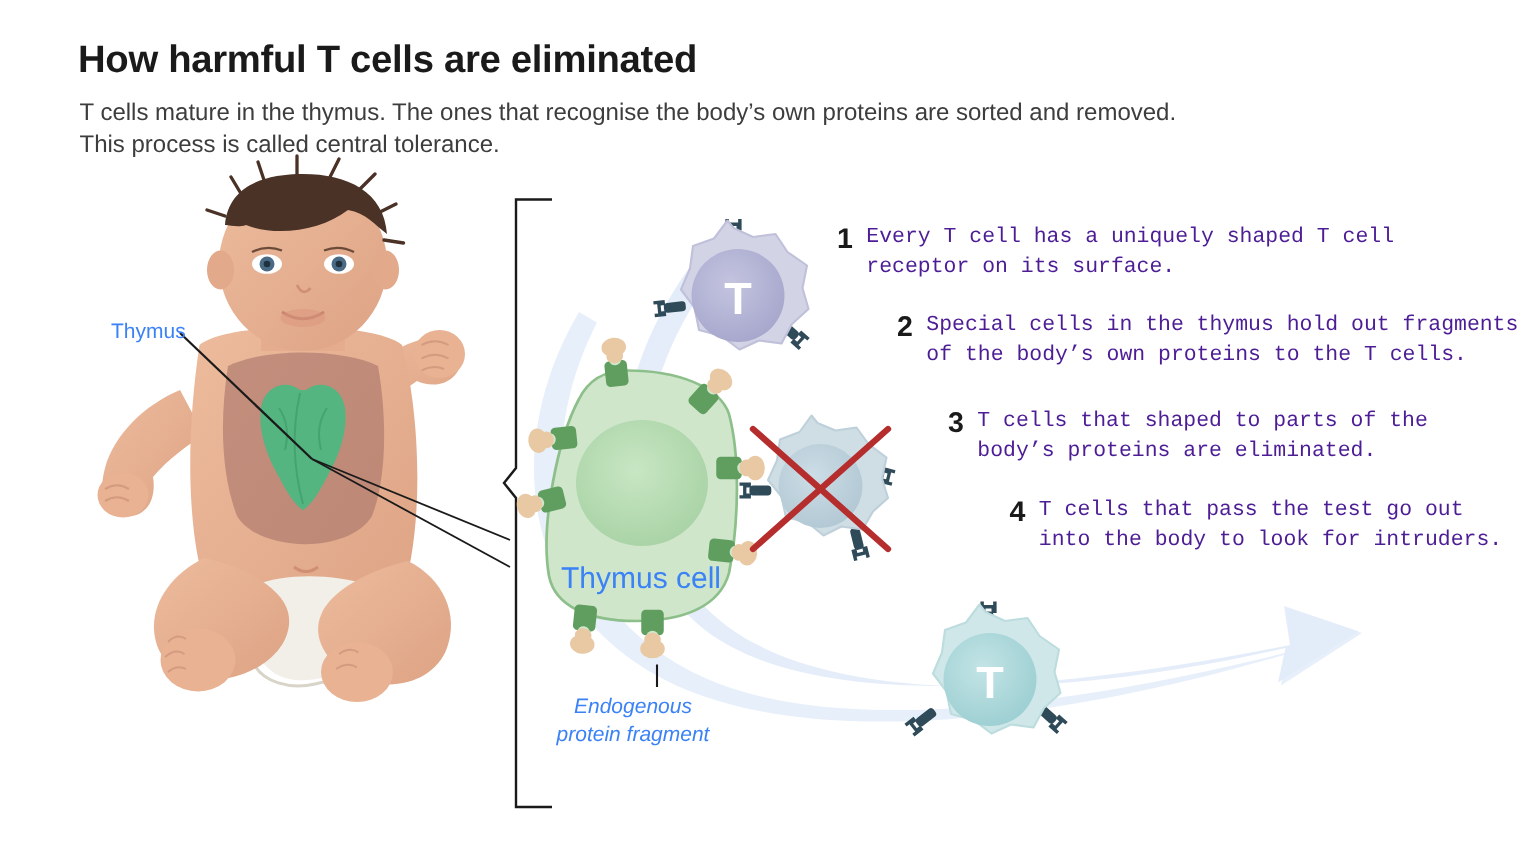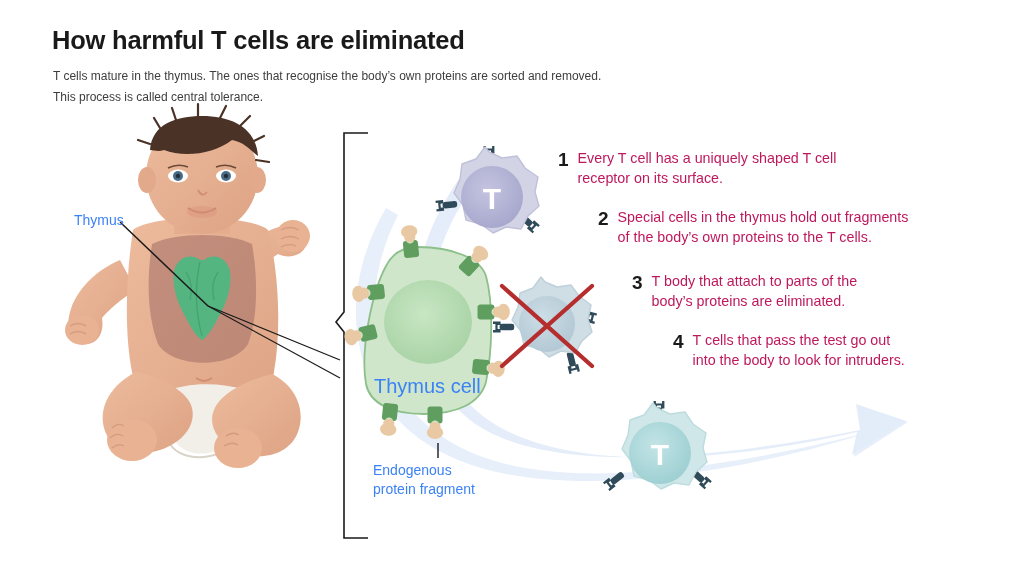--- a/index.html
+++ b/index.html
@@ -4,38 +4,38 @@
 <style>
   html,body{margin:0;padding:0;background:#ffffff;}
   body{width:1024px;height:570px;position:relative;overflow:hidden;
        font-family:"Liberation Sans","DejaVu Sans",sans-serif;color:#231f20;}
 
   #stage{position:absolute;inset:0;width:1024px;height:476px;}
 
   
   #title{position:absolute;left:52px;top:26px;font-size:25.5px;font-weight:bold;
          letter-spacing:-0.2px;color:#1a1a1a;white-space:nowrap;}
-  #subtitle{position:absolute;left:53px;top:66px;font-size:12px;line-height:20.5px;
+  #subtitle{position:absolute;left:53px;top:66px;font-size:16px;line-height:20.5px;
             color:#3d3d3d;white-space:pre-line;}
 
   
   #art{position:absolute;left:0;top:0;width:1024px;height:570px;}
 
   
   .artlabel{position:absolute;font-size:14px;color:#3b82f6;white-space:pre-line;}
   #lbl-thymus{left:74px;top:212px;}
   #lbl-thymus-cell{left:374px;top:375px;font-size:20px;}
-  #lbl-fragment{left:373px;top:461px;text-align:left;line-height:19px;width:130px;}
+  #lbl-fragment{left:357px;top:461px;text-align:center;line-height:19px;width:130px;font-style:italic;}
 
   
   .step{position:absolute;display:flex;align-items:flex-start;}
   .step .num{font-size:19px;font-weight:bold;color:#1a1a1a;line-height:19px;
              padding-top:1px;flex:0 0 auto;}
-  .step .txt{font-size:14.3px;line-height:19.5px;color:#be185d;white-space:pre-line;
-             padding-left:9px;}
+  .step .txt{font-size:14.3px;line-height:19.5px;color:#4c1d95;white-space:pre-line;
+             padding-left:9px;font-family:Liberation Mono, monospace;}
   #step-1{left:558px;top:149px;}
   #step-2{left:598px;top:208px;}
   #step-3{left:632px;top:272px;}
   #step-4{left:673px;top:331px;}
 </style>
 </head>
 <body>
 
 <div id="stage">
 
@@ -277,21 +277,21 @@
     <div class="txt">Every T cell has a uniquely shaped T cell
 receptor on its surface.</div>
   </div>
   <div class="step" id="step-2">
     <div class="num">2</div>
     <div class="txt">Special cells in the thymus hold out fragments
 of the body’s own proteins to the T cells.</div>
   </div>
   <div class="step" id="step-3">
     <div class="num">3</div>
-    <div class="txt">T body that attach to parts of the
+    <div class="txt">T cells that shaped to parts of the
 body’s proteins are eliminated.</div>
   </div>
   <div class="step" id="step-4">
     <div class="num">4</div>
     <div class="txt">T cells that pass the test go out
 into the body to look for intruders.</div>
   </div>
 
 </div>
 

